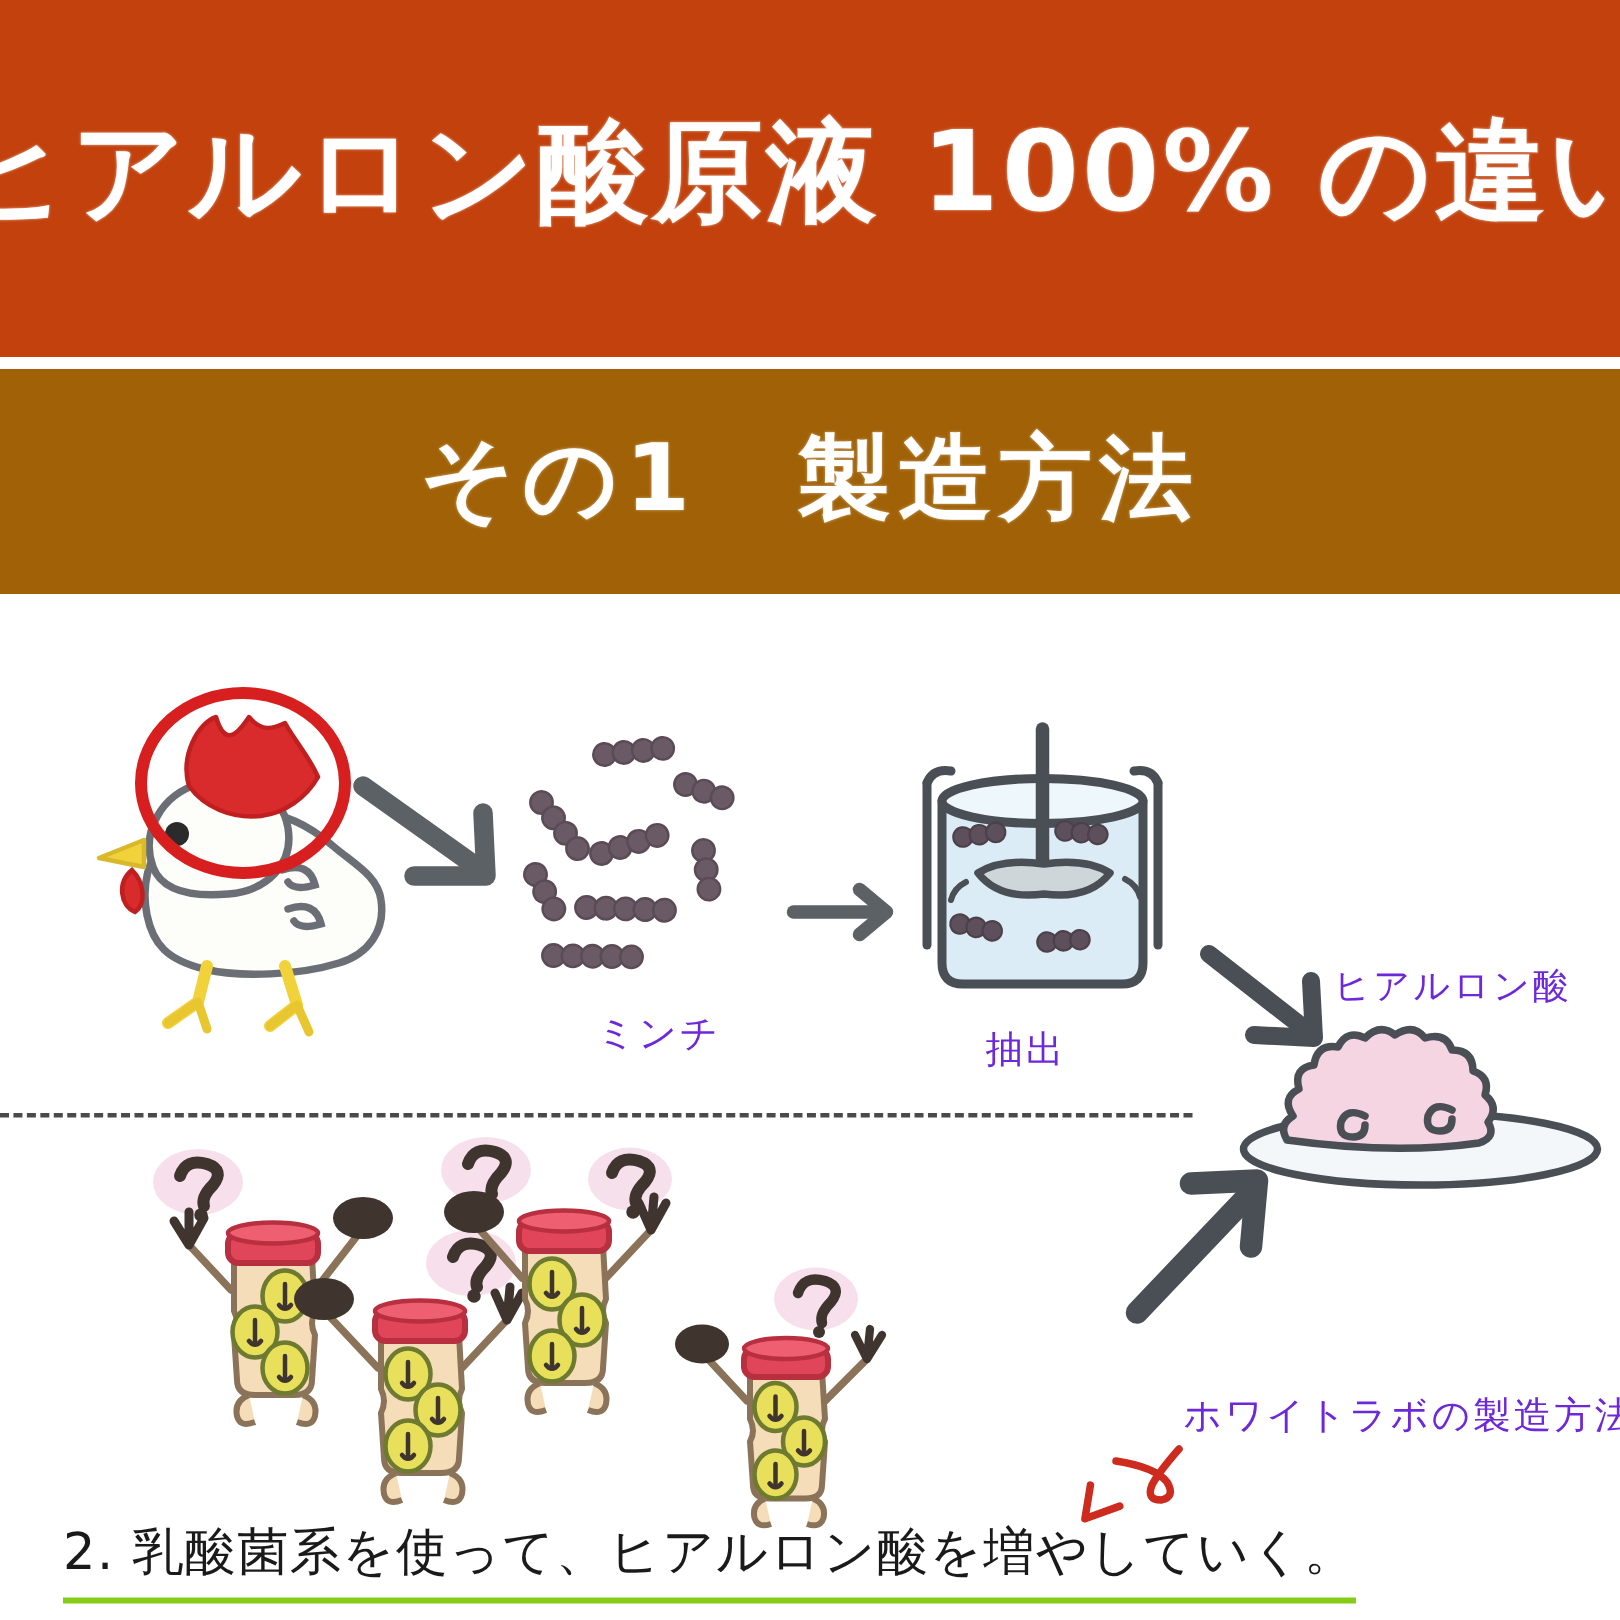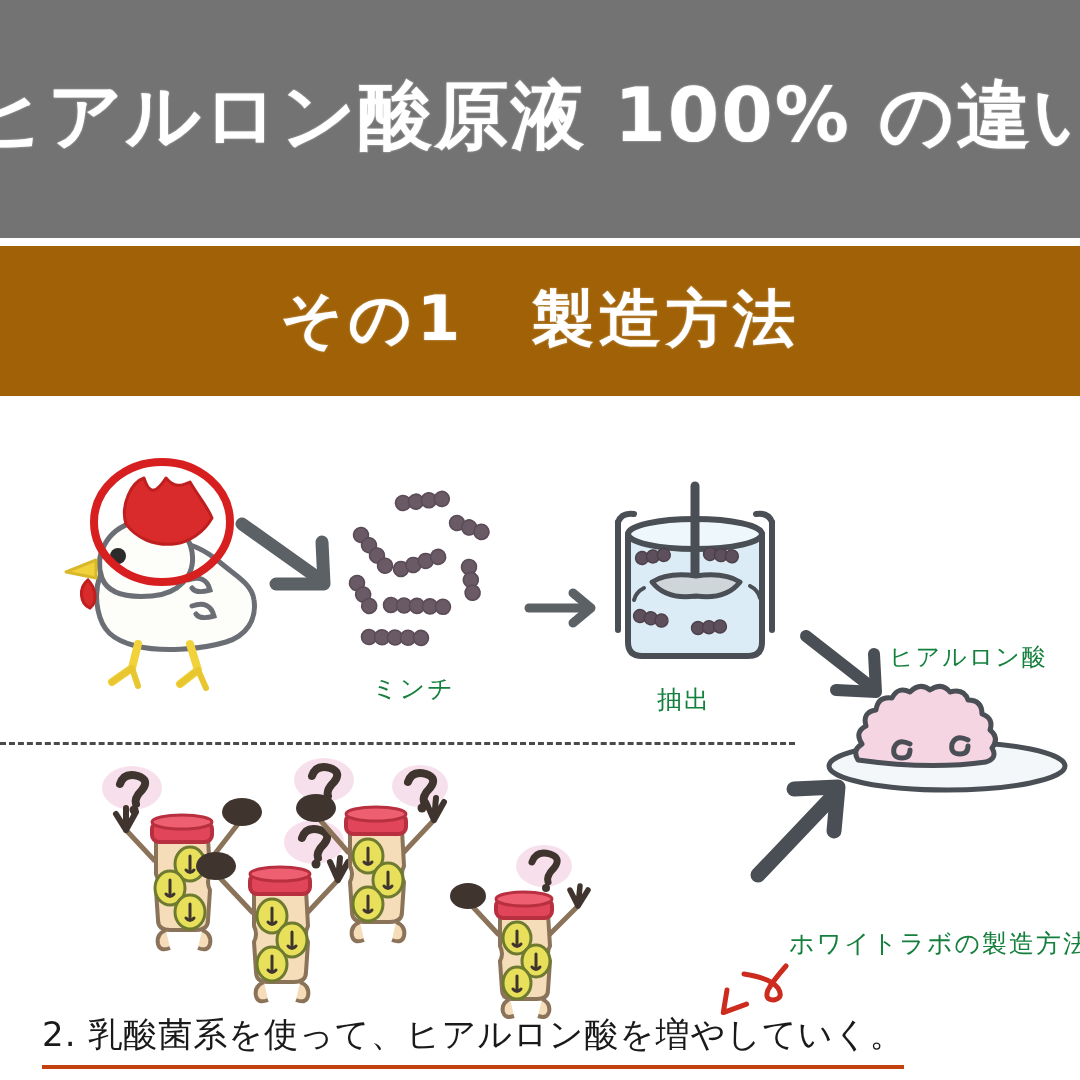--- a/index.html
+++ b/index.html
@@ -6,21 +6,21 @@
   body{
     width:1080px;height:1080px;overflow:hidden;position:relative;
     font-family:"DejaVu Sans","Liberation Sans",sans-serif;
     background:#ffffff;
   }
   .stage{position:absolute;inset:0;width:1080px;height:1080px;}
 
   
   .banner-top{
     position:absolute;left:0;top:0;width:1080px;height:238px;
-    background:#737373;
+    background:#c2410c;
     display:flex;align-items:center;justify-content:center;
   }
   .banner-top .txt{
     color:#ffffff;font-size:74px;line-height:1;letter-spacing:2px;
     font-weight:700;white-space:nowrap;
     transform:translateY(-4px);
     text-shadow:0 0 2px rgba(255,255,255,.6);
   }
   .banner-sub{
     position:absolute;left:0;top:246px;width:1080px;height:150px;
@@ -37,26 +37,26 @@
   .step1{
     position:absolute;left:30px;top:412px;width:1020px;
     font-size:33px;color:#1a1a1a;letter-spacing:1px;white-space:nowrap;
     font-weight:500;
   }
   .step2{
     position:absolute;left:42px;top:1012px;
     font-size:34px;color:#1a1a1a;letter-spacing:1px;white-space:nowrap;
     font-weight:500;
     padding-bottom:7px;
-    border-bottom:4px solid #c2410c;
+    border-bottom:4px solid #84cc16;
   }
 
   
-  .cap{position:absolute;font-size:25px;color:#15803d;letter-spacing:2px;white-space:nowrap;}
-  .cap-mince{left:372px;top:672px;}
+  .cap{position:absolute;font-size:25px;color:#6d28d9;letter-spacing:2px;white-space:nowrap;}
+  .cap-mince{left:398px;top:672px;}
   .cap-extract{left:657px;top:683px;font-family:Liberation Mono, monospace;}
   .cap-ha{left:889px;top:641px;font-size:24px;}
   .cap-white{left:789px;top:927px;font-size:25px;}
 
   
   .divider{
     position:absolute;left:0;top:742px;width:795px;height:0;
     border-top:3px dashed #4a4a4a;
   }
 

